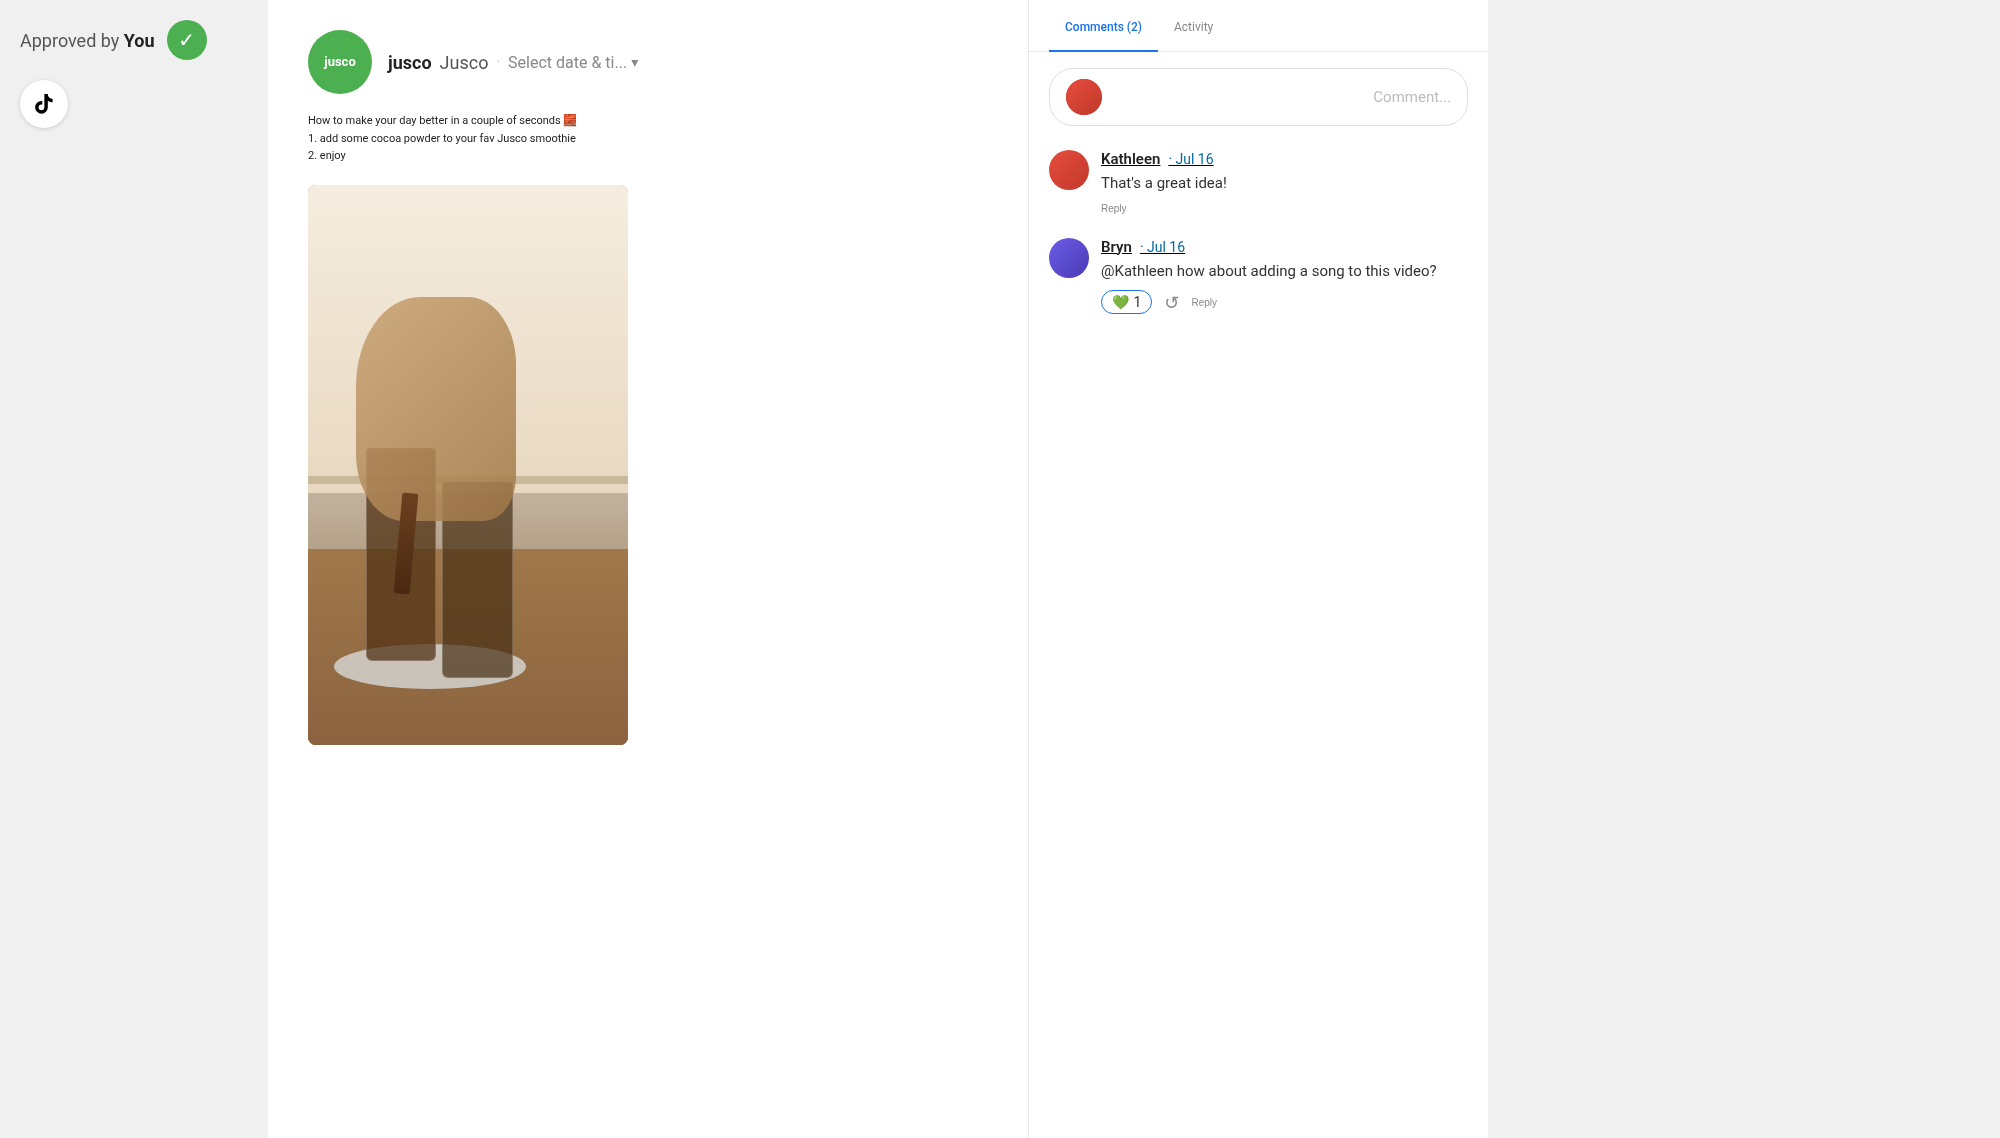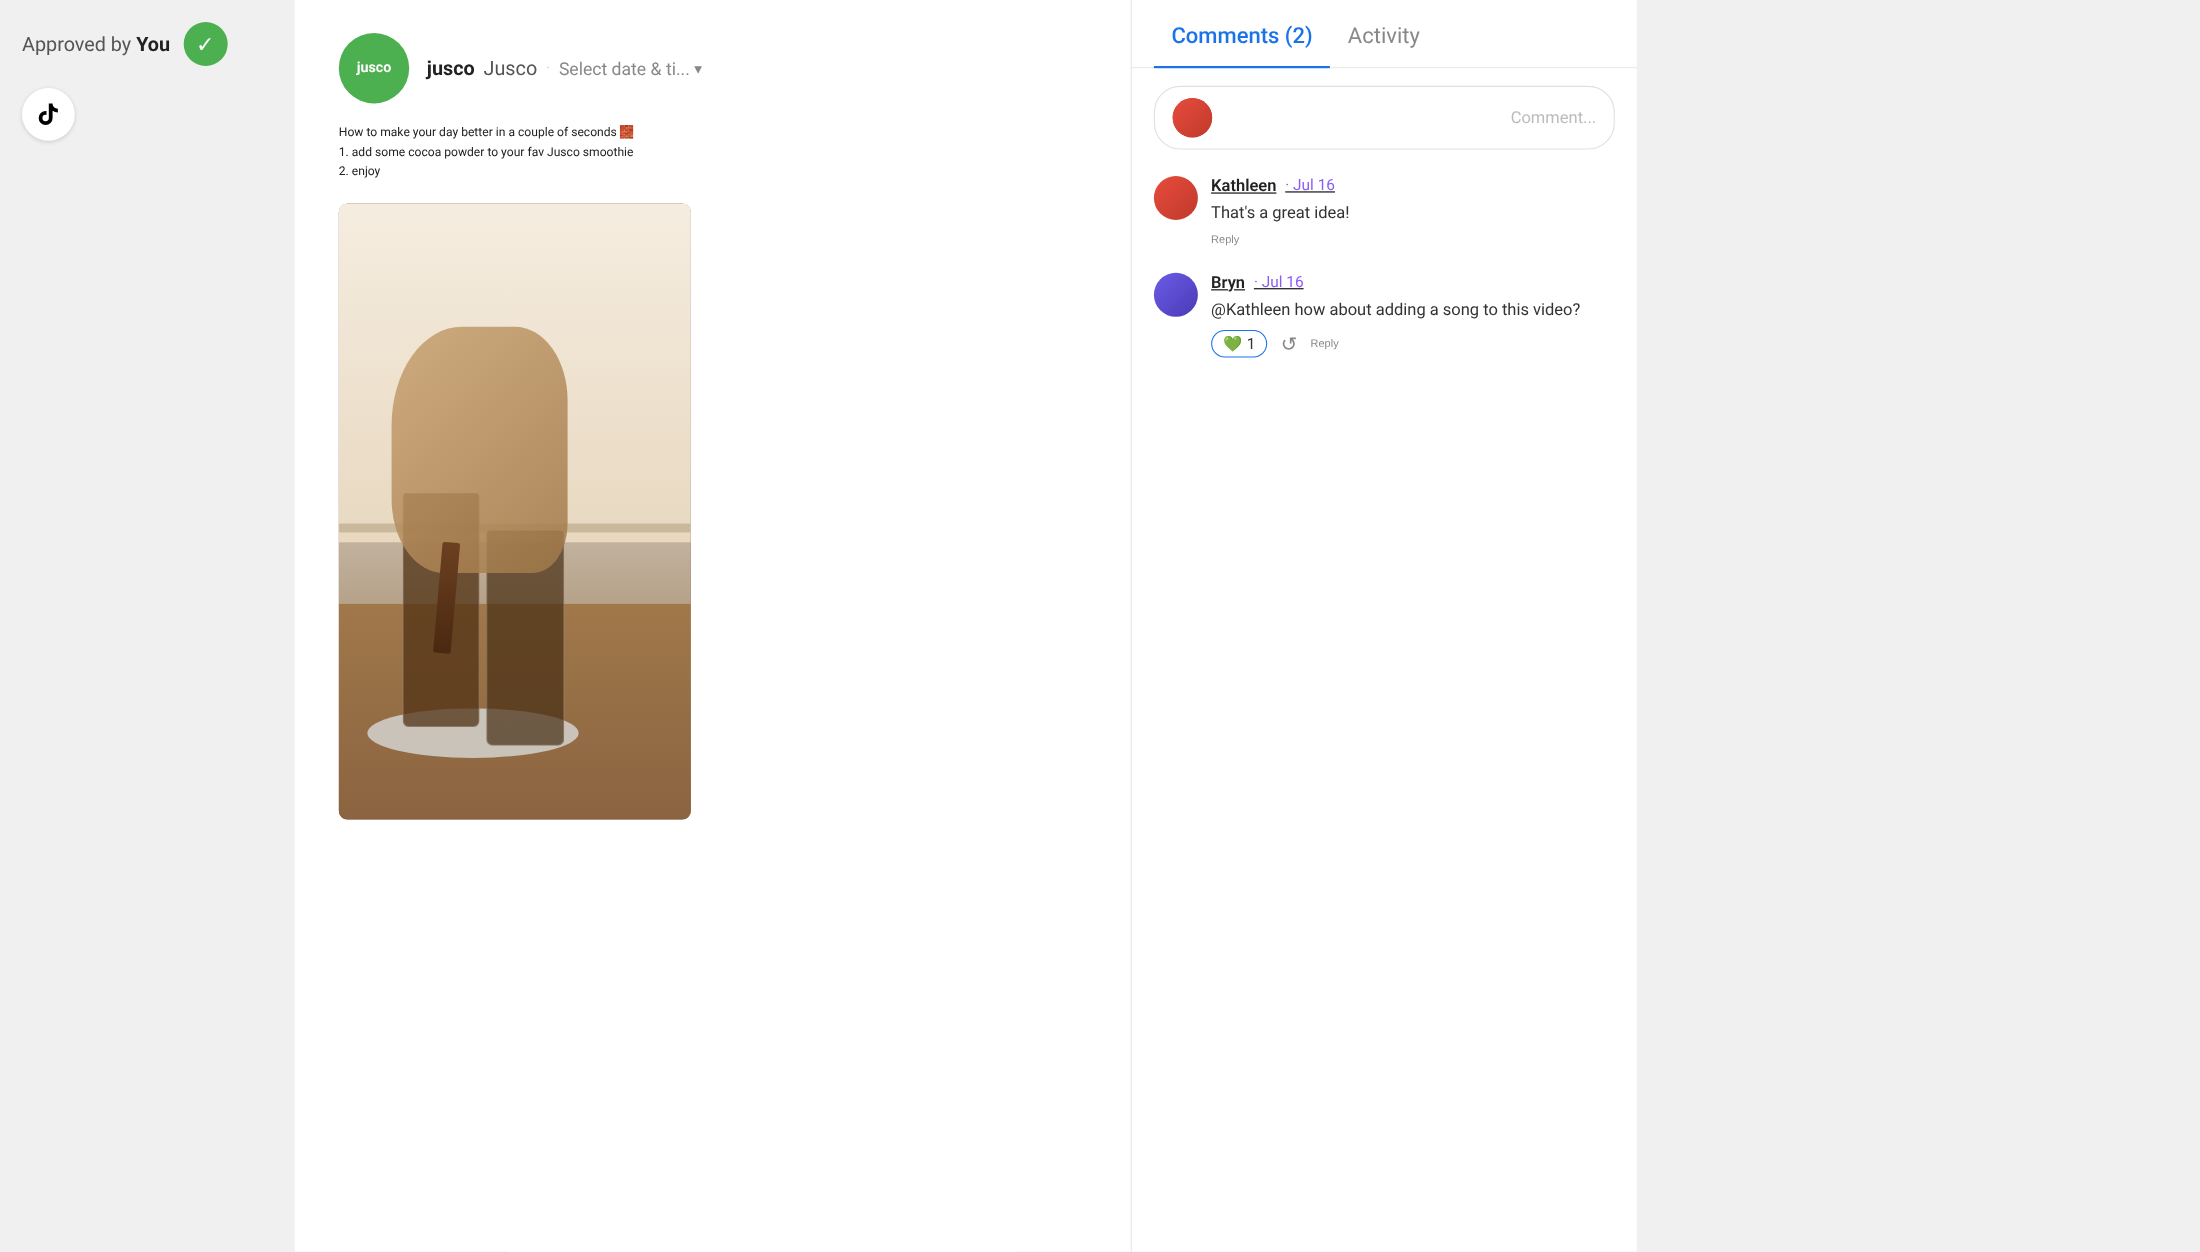--- a/index.html
+++ b/index.html
@@ -243,21 +243,21 @@
     .tabs-header {
       display: flex;
       align-items: center;
       gap: 0;
       border-bottom: 1px solid #e8e8e8;
       padding: 0 20px;
     }
 
     .tab-item {
       padding: 20px 16px 16px;
-      font-size: 20px;
+      font-size: 12px;
       cursor: pointer;
       color: #888;
       border-bottom: 2px solid transparent;
       margin-bottom: -1px;
     }
 
     .tab-item.active {
       color: #1a73e8;
       border-bottom-color: #1a73e8;
       font-weight: 500;
@@ -344,21 +344,21 @@
     }
 
     .comment-author {
       font-size: 15px;
       font-weight: 600;
       color: #222;
     }
 
     .comment-date {
       font-size: 14px;
-      color: #8b5cf6;
+      color: #0369a1;
     }
 
     .comment-text {
       font-size: 15px;
       color: #333;
       line-height: 1.5;
       margin-bottom: 8px;
     }
 
     .comment-actions {

